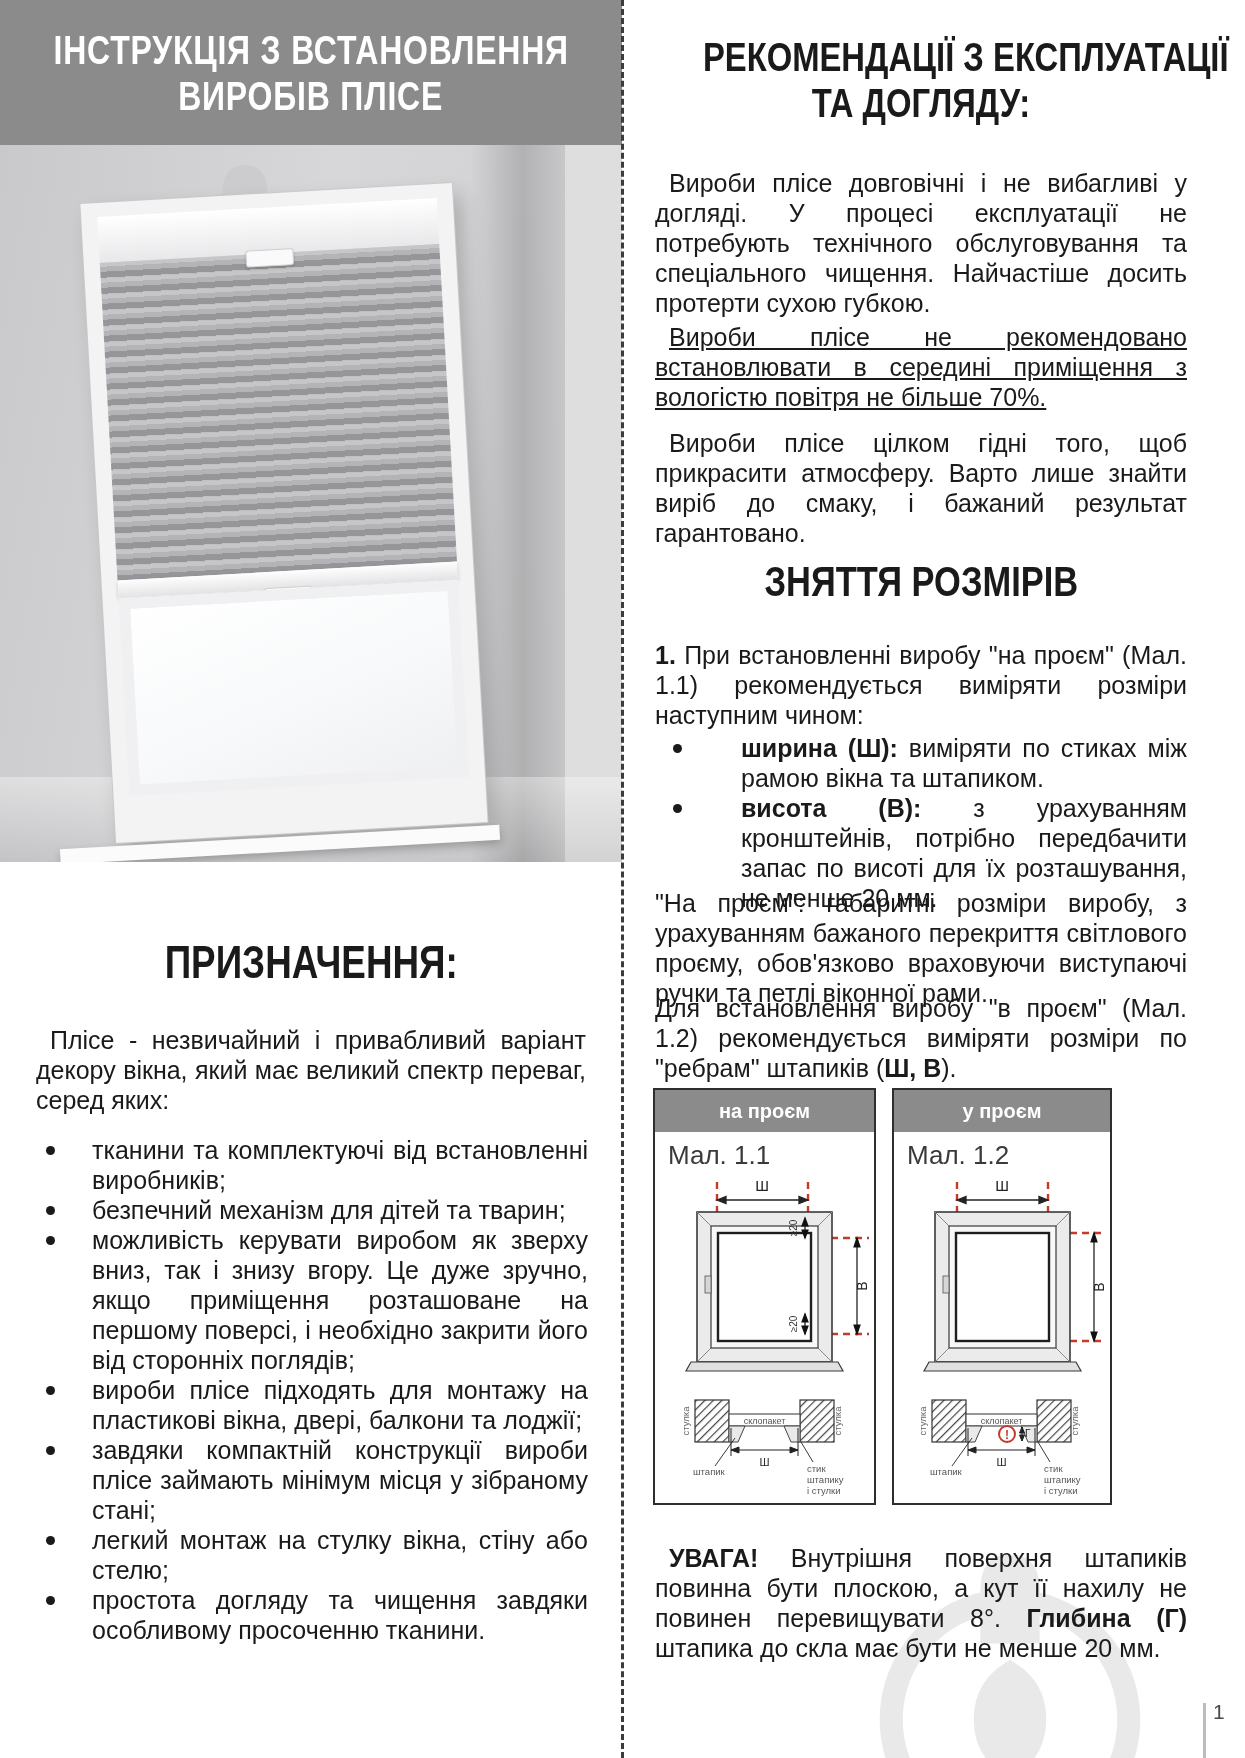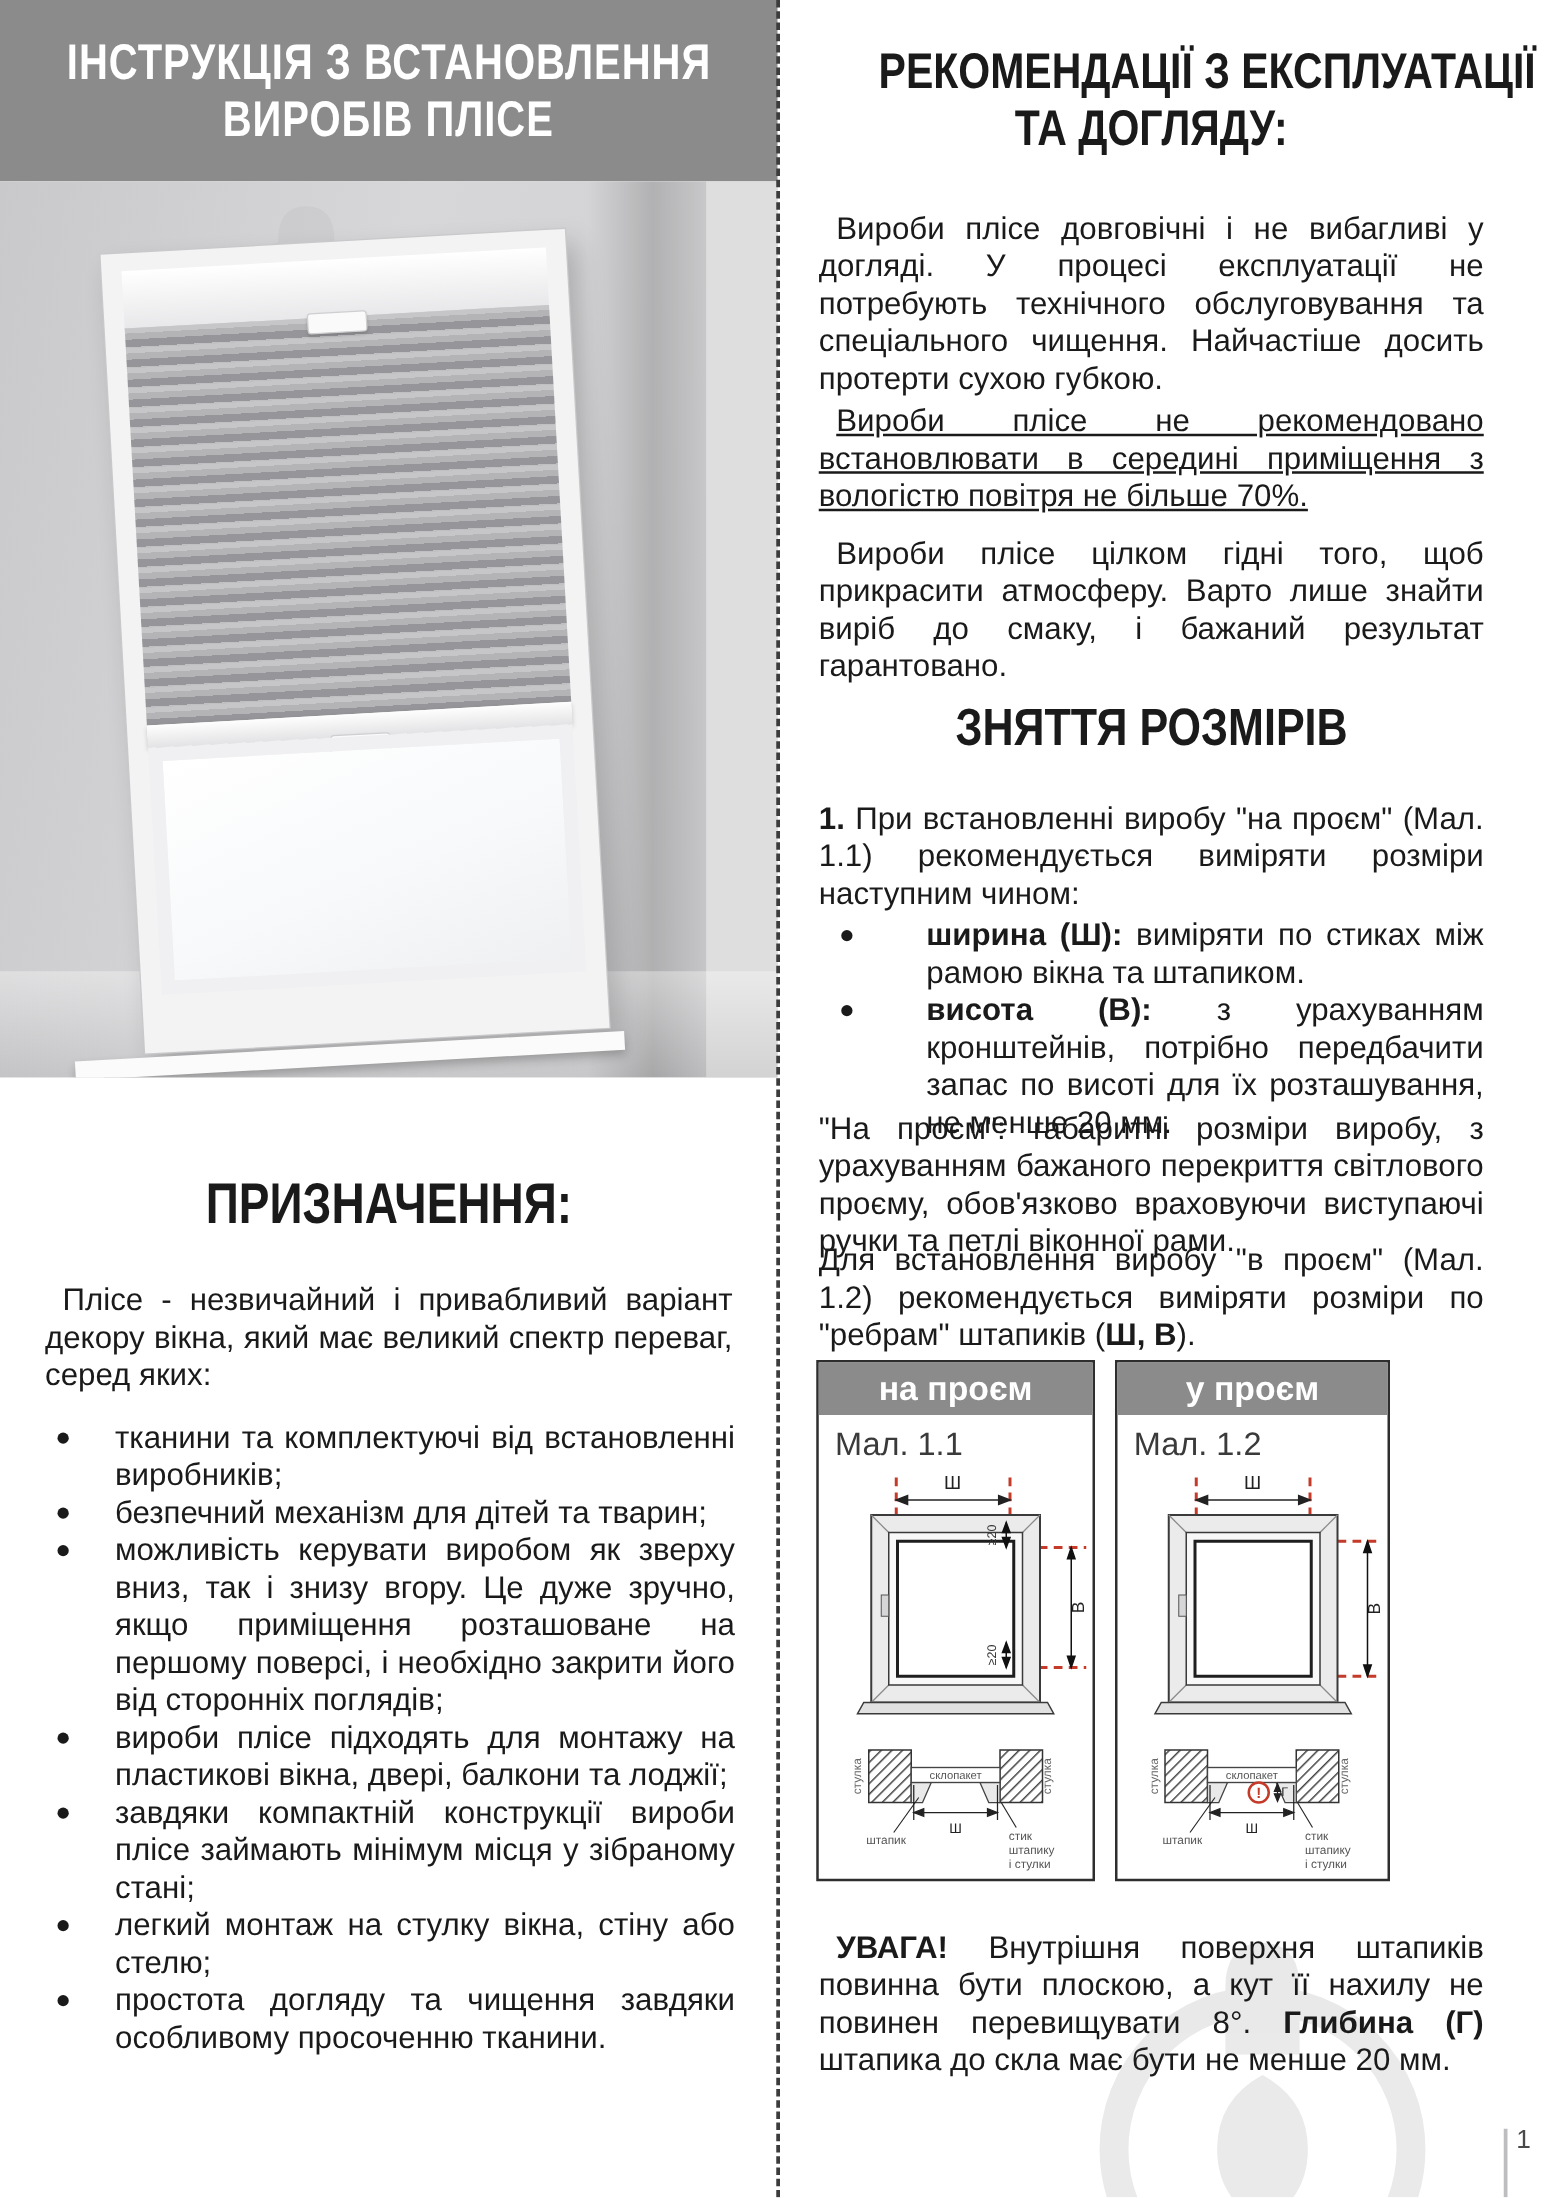--- a/index.html
+++ b/index.html
@@ -56,21 +56,21 @@
   .mlist{top:733px;}
   .mlist .li{position:relative;padding-left:86px;}
   .mlist .dot{left:18px;}
   .p-na{top:888px;} .p-v{top:993px;}
   .warn{top:1543px;text-indent:14px;}
   b.inb{font-weight:bold;}
   
   .dbox{top:1088px;height:413px;border:2px solid #2e2e2e;background:#fff;}
   .dbox1{left:653px;width:219px;} .dbox2{left:892px;width:216px;}
   .dhead{position:absolute;left:0;top:0;width:100%;height:42px;background:#8b8b8b;color:#fff;
-    font-weight:bold;font-size:27px;display:flex;align-items:center;justify-content:center;}
+    font-weight:bold;font-size:20px;display:flex;align-items:center;justify-content:center;}
   .dcap{position:absolute;left:13px;top:50px;font-size:26px;color:#3a3a3a;}
   .dwin{position:absolute;left:0;top:86px;}
   .dcross{position:absolute;left:0;top:300px;}
   .pagenum-line{left:1203px;top:1703px;width:0;height:55px;border-left:3px solid #bdbdbf;}
   .pagenum{left:1213px;top:1700px;font-size:21px;color:#4a4a4a;}
   .wm-bottom{left:845px;top:1528px;width:330px;height:230px;overflow:hidden;opacity:.30;z-index:0;}
   .z1{z-index:1;}
   svg text{font-family:"Liberation Sans",sans-serif;}
 </style>
 </head>

